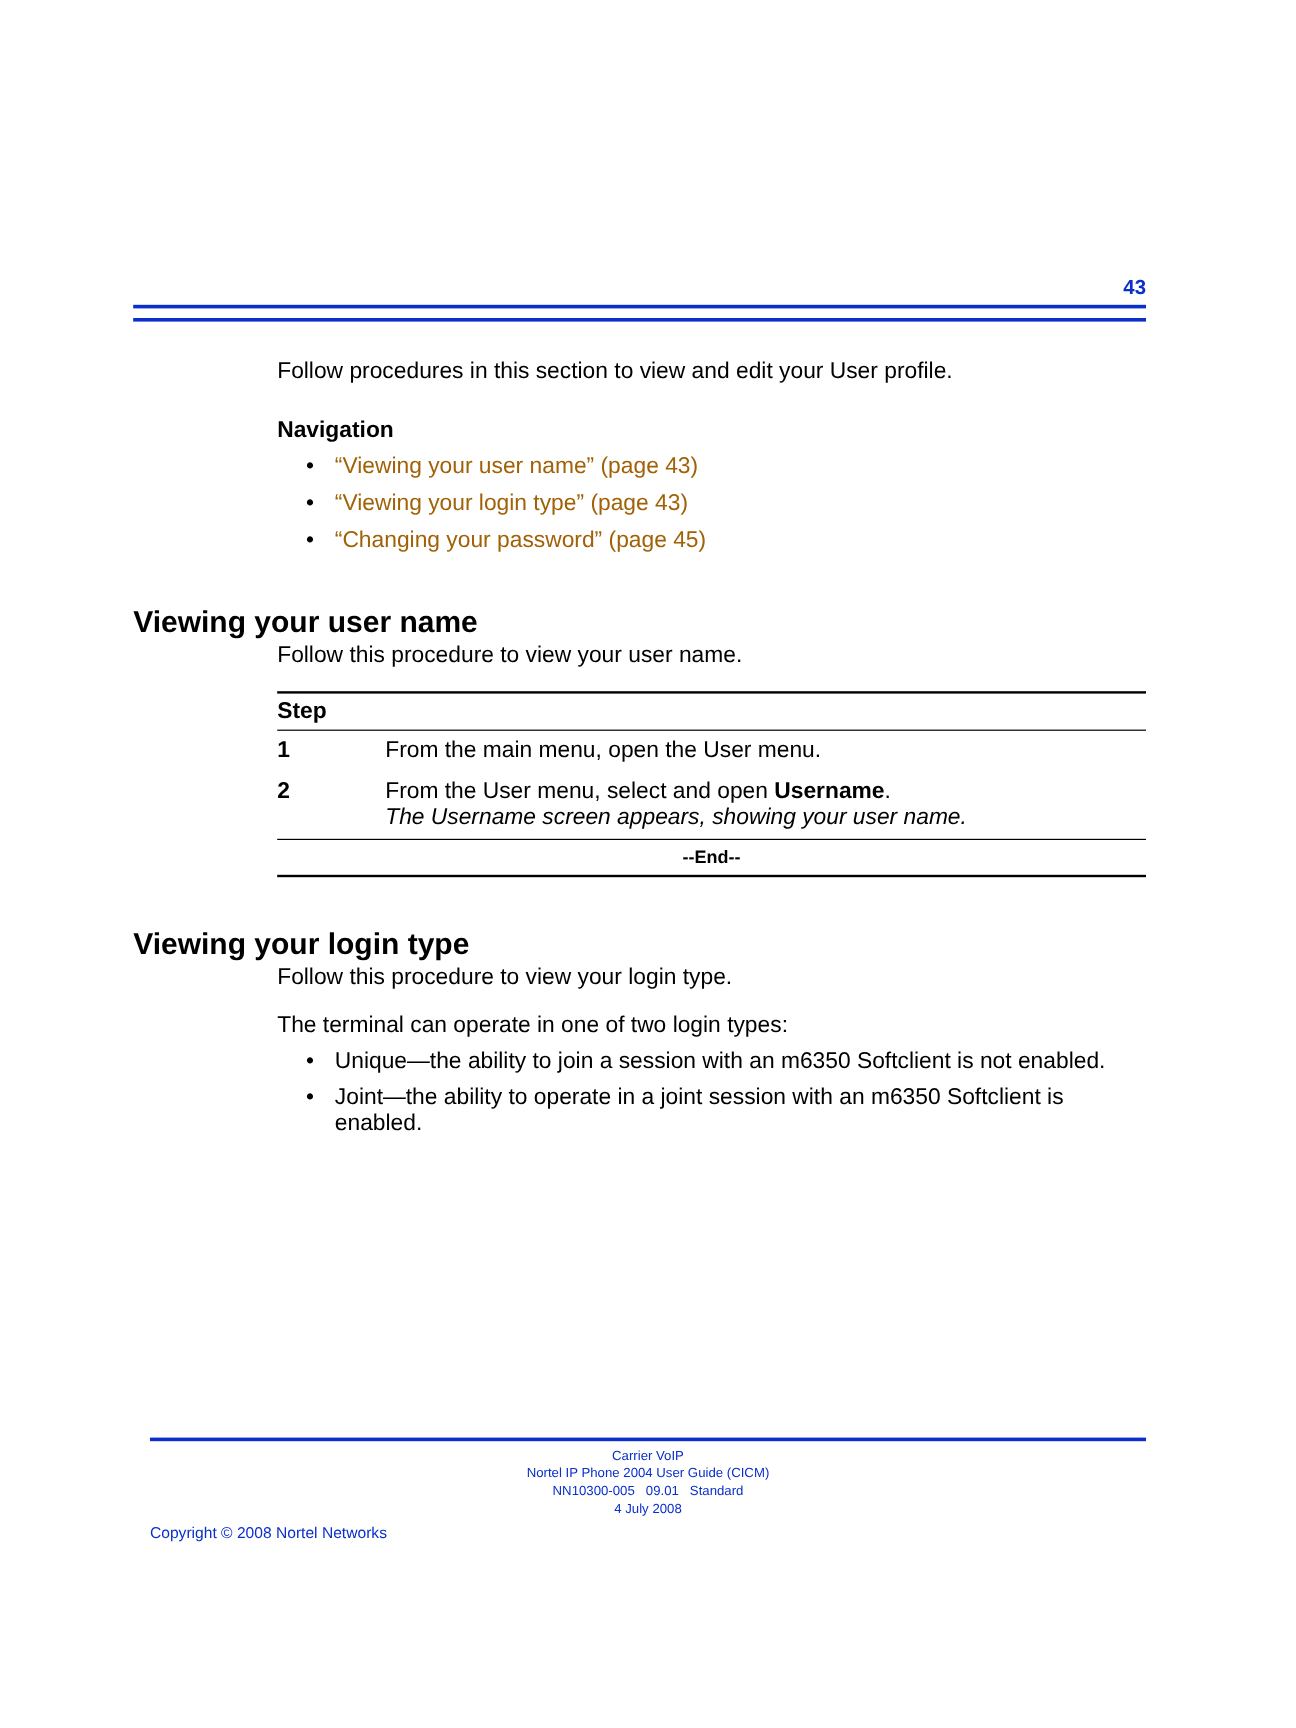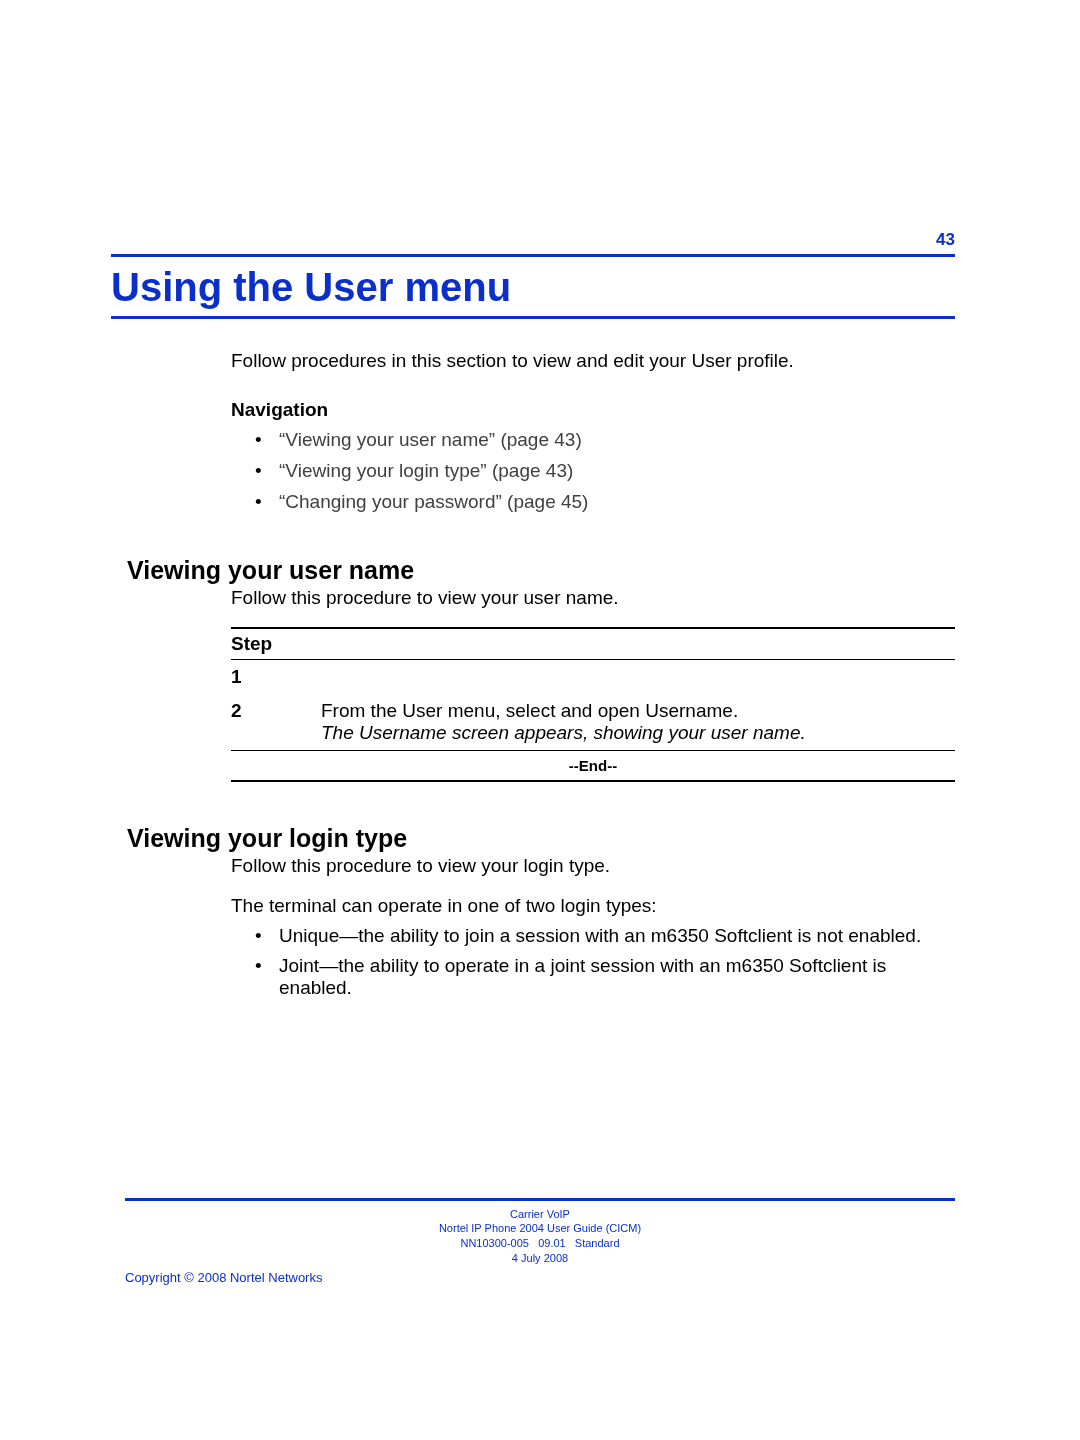--- a/index.html
+++ b/index.html
@@ -46,33 +46,33 @@
   .nav-label { font-weight: bold; margin: 0 0 4px 0; }
   ul.nav-list {
     margin: 0 0 0 24px;
     padding: 0;
     list-style: none;
   }
   ul.nav-list li {
     position: relative;
     padding-left: 24px;
     margin: 6px 0;
-    color: #404040;
+    color: #a16207;
   }
   ul.nav-list li::before {
     content: "•";
     position: absolute;
     left: 0;
     color: #000;
     font-size: 19px;
   }
   h2.section {
     font-size: 25px;
     font-weight: bold;
-    margin: 42px 0 0 16px;
+    margin: 42px 0 0 0;
   }
   .section-body { margin-left: 120px; font-size: 19px; }
   .section-intro { margin: 2px 0 18px 0; }
   .steps {
     margin: 6px 0 0 0;
   }
   .hr-thick { border-top: 2.5px solid #000; margin: 0; }
   .hr-thin  { border-top: 1.2px solid #000; margin: 0; }
   .step-head {
     display: flex;
@@ -80,21 +80,21 @@
     padding: 4px 0;
   }
   .col-step { width: 90px; }
   .col-action { flex: 1; }
   .step-row {
     display: flex;
     padding: 6px 0;
   }
   .step-row .col-step { font-weight: bold; }
   .italic { font-style: italic; }
-  .bold { font-weight: normal; }
+  .bold { font-weight: bold; }
   .end-label {
     text-align: center;
     font-weight: bold;
     font-size: 15px;
     padding: 6px 0;
   }
   ul.bullets {
     margin: 4px 0 0 24px;
     padding: 0;
     list-style: none;
@@ -130,21 +130,20 @@
   }
   .pad-top { margin-top: 18px; }
 </style>
 </head>
 <body>
 
 <div class="page">
 
   <div class="pagenum">43</div>
   <div class="rule-thick"></div>
-  <h1 class="title">Using the User menu</h1>
   <div class="rule-thick-below"></div>
 
   <div class="body-col">
     <div class="intro">Follow procedures in this section to view and edit your User profile.</div>
     <div class="nav-label">Navigation</div>
     <ul class="nav-list">
       <li>“Viewing your user name” (page 43)</li>
       <li>“Viewing your login type” (page 43)</li>
       <li>“Changing your password” (page 45)</li>
     </ul>
@@ -156,20 +155,21 @@
 
     <div class="steps">
       <div class="hr-thick"></div>
       <div class="step-head">
         <div class="col-step">Step</div>
       </div>
       <div class="hr-thin"></div>
 
       <div class="step-row">
         <div class="col-step">1</div>
+        <div class="col-action">From the main menu, open the User menu.</div>
       </div>
 
       <div class="step-row">
         <div class="col-step">2</div>
         <div class="col-action">
           <span>From the User menu, select and open </span><span class="bold">Username</span><span>.</span><br>
           <span class="italic">The Username screen appears, showing your user name.</span>
         </div>
       </div>
 

